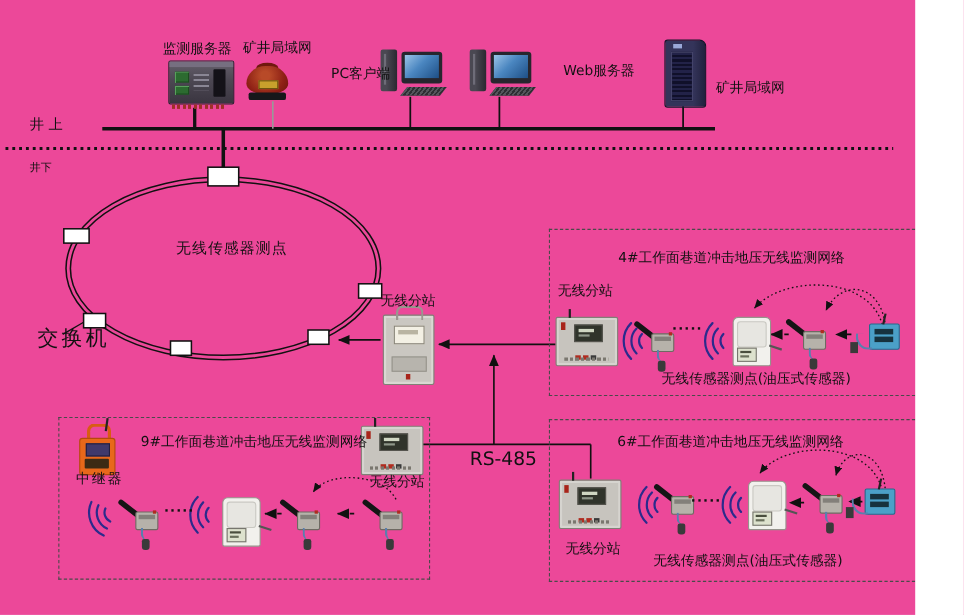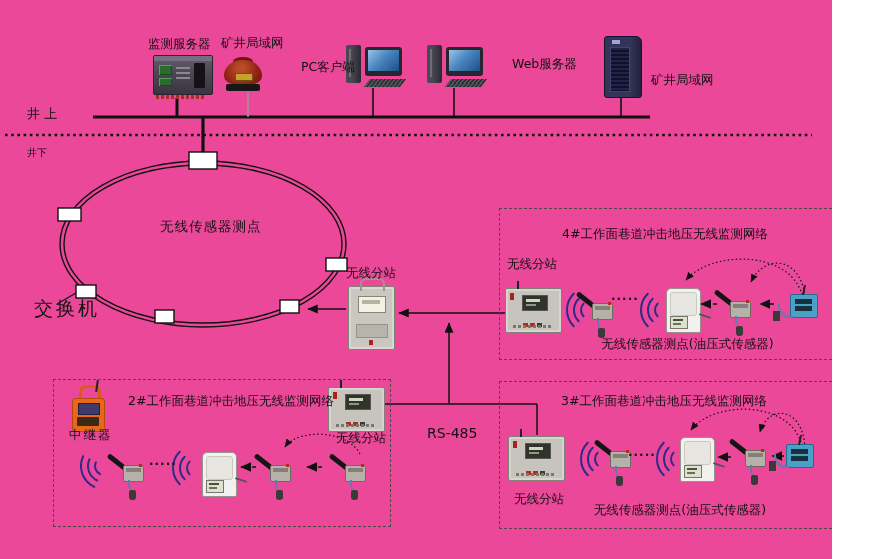--- a/index.html
+++ b/index.html
@@ -381,30 +381,30 @@
   <div class="lbl" style="left:148px;top:37px">监测服务器</div>
   <div class="lbl" style="left:221px;top:36px">矿井局域网</div>
   <div class="lbl" style="left:301px;top:60px">PC客户端</div>
   <div class="lbl" style="left:512px;top:57px">Web服务器</div>
   <div class="lbl" style="left:651px;top:73px">矿井局域网</div>
   <div class="lbl" style="left:27px;top:107px;font-size:13px">井 上</div>
   <div class="lbl" style="left:27px;top:147px;font-size:10px">井下</div>
   <div class="lbl" style="left:160px;top:219px;font-size:13.5px;letter-spacing:1px">无线传感器测点</div>
   <div class="lbl" style="left:34px;top:298px;font-size:19px;letter-spacing:3px">交换机</div>
   <div class="lbl" style="left:346px;top:266px">无线分站</div>
-  <div class="lbl" style="left:427px;top:425px;font-size:14px">RS-485</div>
+  <div class="lbl" style="left:427px;top:409px;font-size:17px">RS-485</div>
 
   <div class="lbl ctr" style="left:534px;top:227px;width:262px">4#工作面巷道冲击地压无线监测网络</div>
   <div class="lbl" style="left:507px;top:257px">无线分站</div>
   <div class="lbl ctr" style="left:560px;top:337px;width:255px">无线传感器测点(油压式传感器)</div>
   <div class="dots" style="left:611px;top:292px">·····</div>
 
-  <div class="lbl ctr" style="left:100px;top:394px;width:262px">2#工作面巷道冲击地压无线监测网络</div>
+  <div class="lbl ctr" style="left:100px;top:394px;width:262px">9#工作面巷道冲击地压无线监测网络</div>
   <div class="lbl" style="left:69px;top:428px;letter-spacing:2px">中继器</div>
   <div class="lbl" style="left:336px;top:431px">无线分站</div>
   <div class="dots" style="left:149px;top:457px">·····</div>
 
-  <div class="lbl ctr" style="left:533px;top:394px;width:262px">3#工作面巷道冲击地压无线监测网络</div>
+  <div class="lbl ctr" style="left:533px;top:394px;width:262px">6#工作面巷道冲击地压无线监测网络</div>
   <div class="lbl" style="left:514px;top:492px">无线分站</div>
   <div class="lbl ctr" style="left:550px;top:503px;width:260px">无线传感器测点(油压式传感器)</div>
   <div class="dots" style="left:628px;top:448px">·····</div>
 
 </div>
 
 </body></html>

